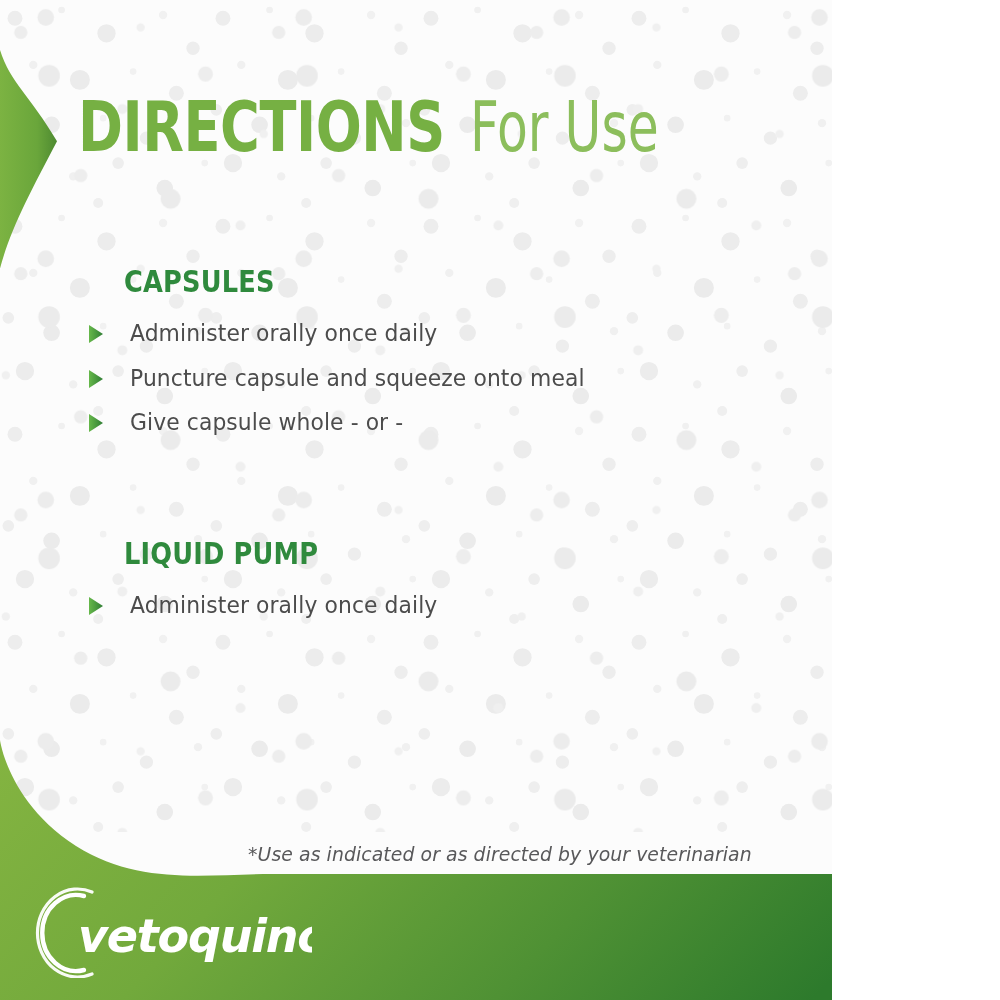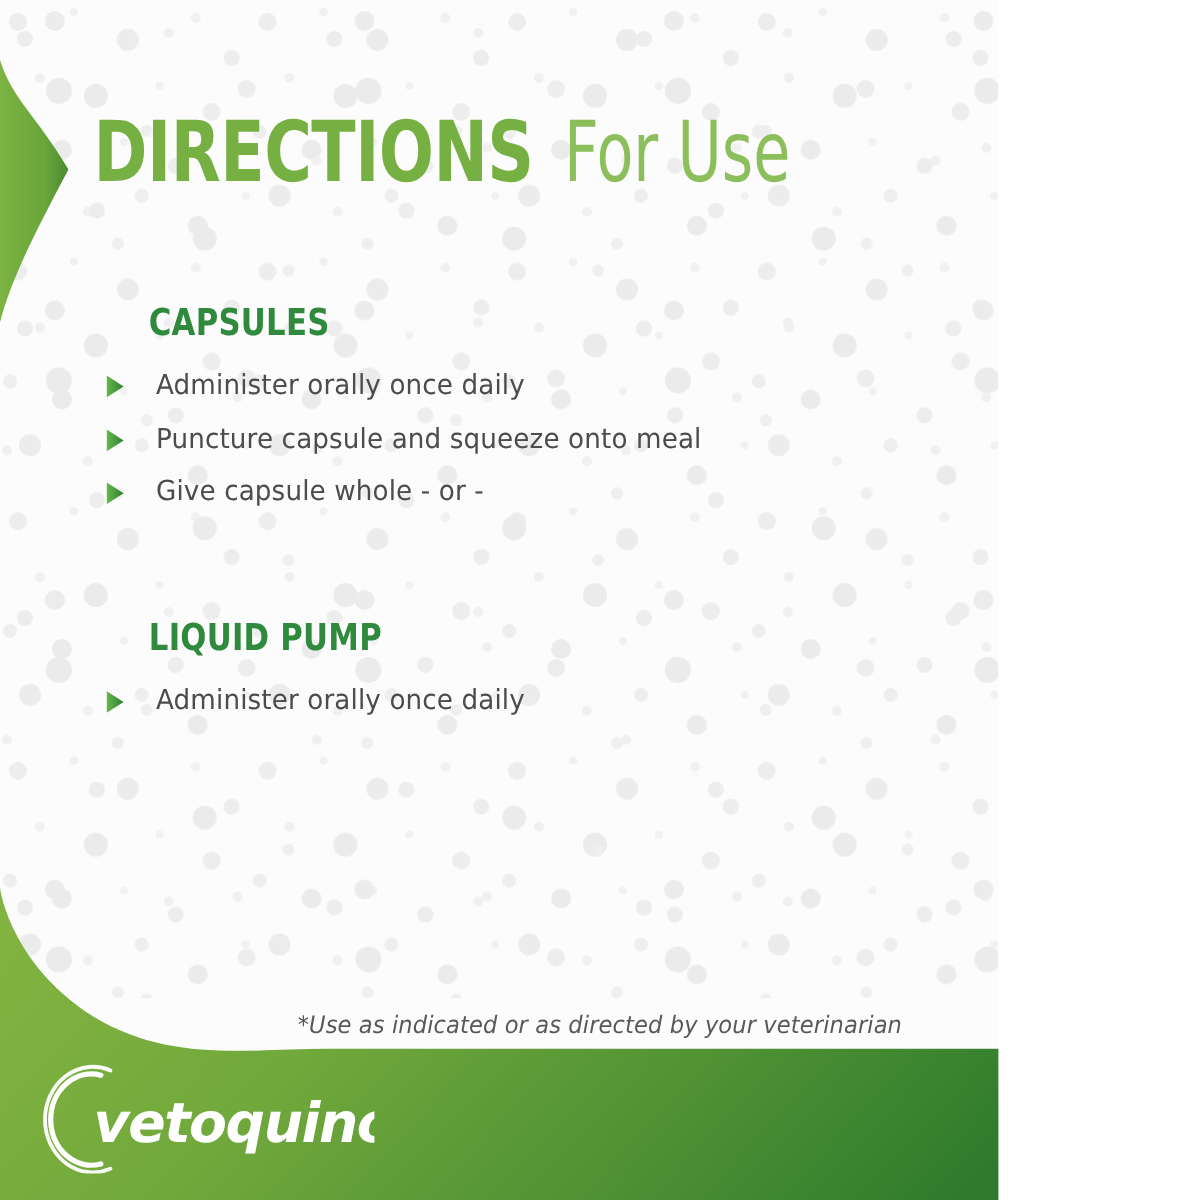--- a/index.html
+++ b/index.html
@@ -84,22 +84,22 @@
     position: absolute;
     left: 0;
     top: 0;
     width: 1000px;
     z-index: 5;
   }
   .section {
     position: absolute;
     left: 88px;
   }
-  #section-capsules { top: 252px; }
-  #section-liquid   { top: 515px; }
+  #section-capsules { top: 264px; }
+  #section-liquid   { top: 536px; }
 
   .section-heading {
     font-family: "Liberation Sans Narrow", "DejaVu Sans Condensed", "Liberation Sans", sans-serif;
     font-weight: 700;
     font-size: 31px;
     color: #2f8a3d;
     letter-spacing: 0.2px;
     margin: 0 0 0 36px;
     transform: scaleX(0.92);
     transform-origin: left center;

